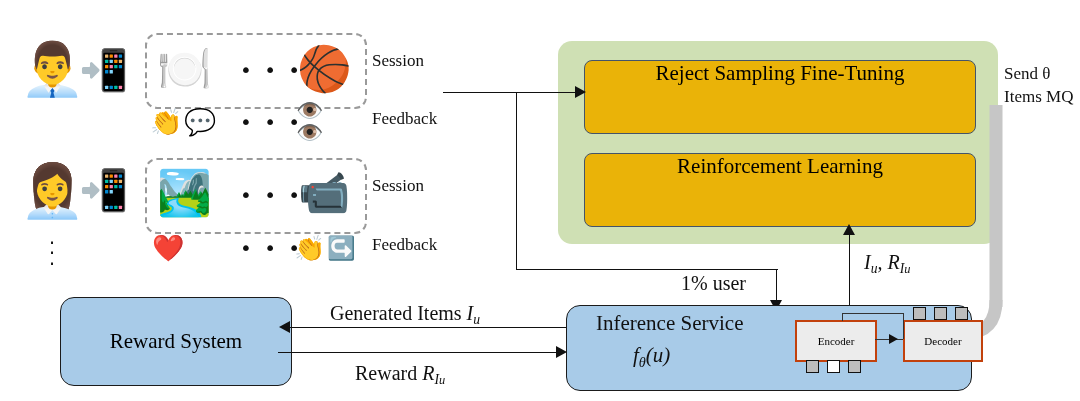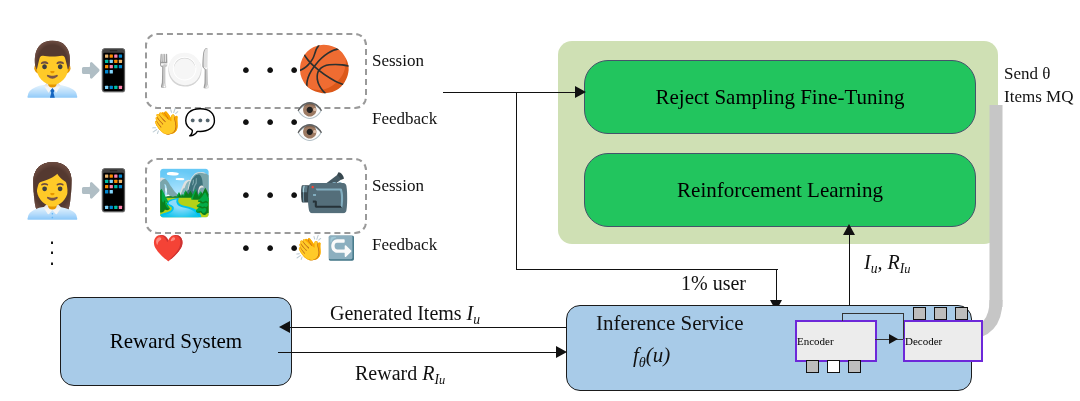--- a/index.html
+++ b/index.html
@@ -13,32 +13,32 @@
   .t-side{font-size:17px;}
   .t-box{font-size:21px;}
   .t-arrow{font-size:20px;}
   .t-small{font-size:11px;}
   .ital{font-style:italic;}
   .sub{font-size:.68em;vertical-align:-0.32em;}
   .sub2{font-size:.62em;vertical-align:-0.30em;}
 
   
   .green-panel{background:#cfe0b4;border-radius:14px;}
-  .inner-box{background:#22c55e;border:1.6px solid #44546a;border-radius:24px;
-             display:flex;align-items:center;justify-content:center;}
+  .inner-box{background:#eab308;border:1.6px solid #44546a;border-radius:8px;
+             display:flex;justify-content:center;}
 
   
   .blue-box{background:#a8cbe8;border:1.8px solid #1b1b1b;border-radius:14px;
             display:flex;flex-direction:column;align-items:center;justify-content:center;}
 
   
   .dashed{border:2.4px dashed #9a9a9a;border-radius:12px;}
 
   
-  .ed-box{background:#ececec;border:2px solid #6d28d9;display:flex;align-items:center;}
+  .ed-box{background:#ececec;border:2px solid #c2410c;display:flex;align-items:center;justify-content:center;}
   .chip{position:absolute;width:11px;height:11px;background:#bdbdbd;border:1.6px solid #111;}
   .chip.white{background:#fff;}
 
   
   .hline{position:absolute;height:0;border-top:1.9px solid #111;}
   .vline{position:absolute;width:0;border-left:1.9px solid #111;}
   .thin-h{position:absolute;height:0;border-top:1.5px solid #333;}
   .thin-v{position:absolute;width:0;border-left:1.5px solid #333;}
 
   

